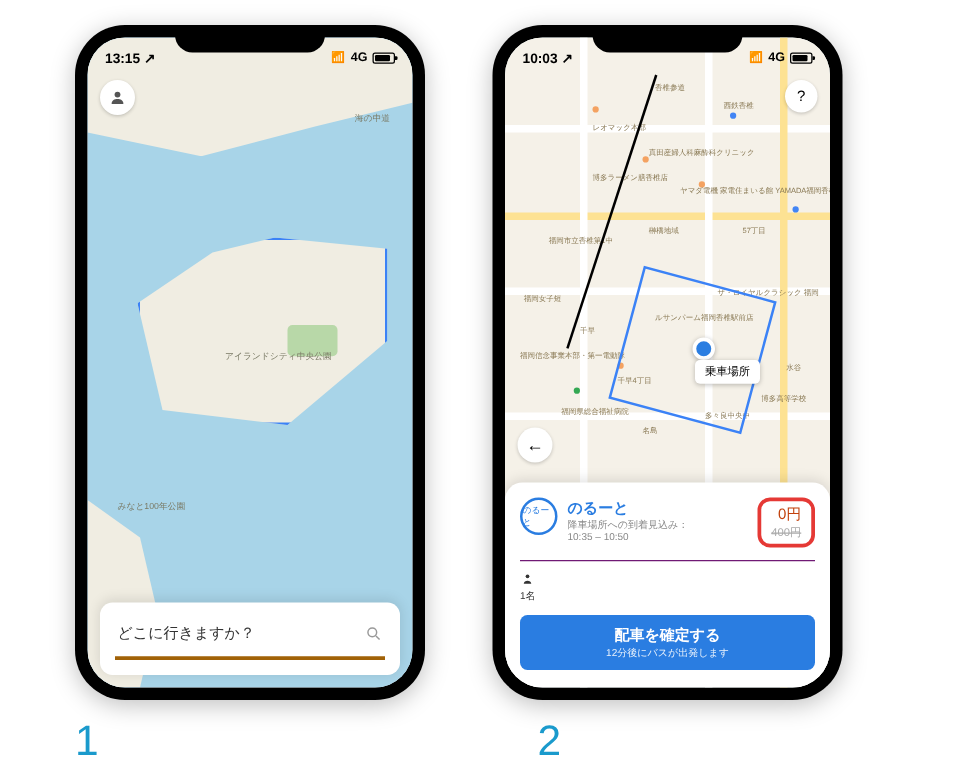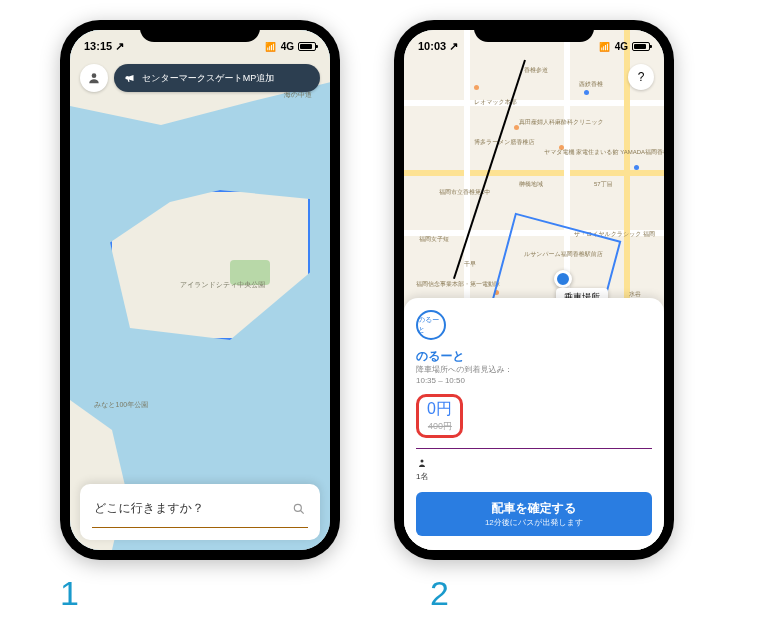--- a/index.html
+++ b/index.html
@@ -93,21 +93,21 @@
   .announce-pill svg { width: 12px; height: 12px; flex-shrink: 0; }
 
   
   .bottom-card1 {
     position: absolute; bottom: 10px; left: 10px; right: 10px;
     background: #fff; border-radius: 10px; padding: 10px 12px 12px;
     box-shadow: 0 -2px 10px rgba(0,0,0,.12); z-index: 30;
   }
   .search-row {
     display: flex; align-items: center; justify-content: space-between;
-    padding: 6px 2px 10px; border-bottom: 1px solid #a16207;
+    padding: 6px 2px 10px; border-bottom: 3px solid #a16207;
     font-size: 12px; color: #333;
   }
   .search-row svg { width: 14px; height: 14px; color: #999; }
   .shortcuts { display: flex; justify-content: center; gap: 30px; padding-top: 10px; }
   .shortcut { display: flex; flex-direction: column; align-items: center; gap: 4px; }
   .shortcut-circle {
     width: 30px; height: 30px; border-radius: 50%;
     border: 2px solid #2a7de1; display: flex; align-items: center; justify-content: center;
   }
   .shortcut-circle svg { width: 14px; height: 14px; }
@@ -156,35 +156,35 @@
     box-shadow: 0 1px 3px rgba(0,0,0,.2); z-index: 30; font-size: 14px;
   }
 
   
   .bottom-card2 {
     position: absolute; bottom: 0; left: 0; right: 0;
     background: #fff; border-radius: 14px 14px 0 0;
     padding: 12px 12px 14px; z-index: 30;
     box-shadow: 0 -2px 10px rgba(0,0,0,.12);
   }
-  .ride-row { display: flex; align-items: flex-start; gap: 8px; flex-direction: column; }
+  .ride-row { display: flex; align-items: flex-start; gap: 8px; }
   .ride-logo {
     width: 30px; height: 30px; border-radius: 50%;
     border: 2px solid #2a7de1; background: #fff;
     display: flex; align-items: center; justify-content: center;
     font-size: 7px; color: #2a7de1; flex-shrink: 0;
   }
   .ride-info { flex: 1; min-width: 0; }
   .ride-name { font-size: 12px; font-weight: 600; color: #2a7de1; }
   .ride-sub { font-size: 8px; color: #888; line-height: 1.3; }
   .price-box {
     border: 3px solid #e53935; border-radius: 10px;
     padding: 2px 8px; text-align: right; flex-shrink: 0;
   }
-  .price-now { font-size: 16px; color: #3b82f6; }
+  .price-now { font-size: 12px; color: #c2410c; }
   .price-old { font-size: 9px; color: #aaa; text-decoration: line-through; }
   .opts-row {
     display: flex; justify-content: space-between;
     border-top: 1px solid #701a75; margin-top: 10px; padding-top: 8px;
   }
   .opt { display: flex; flex-direction: column; align-items: center; gap: 2px; }
   .opt svg { width: 12px; height: 12px; }
   .opt-label { font-size: 8px; color: #333; }
   .confirm-btn {
     margin-top: 10px; background: #2a7de1; color: #fff;
@@ -228,26 +228,20 @@
         <span class="map-label" style="top:250px; left:110px;">アイランドシティ中央公園</span>
         <span class="map-label" style="top:370px; left:24px;">みなと100年公園</span>
       </div>
 
       <div class="top-row">
         <div class="avatar-btn">
           <svg viewBox="0 0 24 24" fill="#555">
               <circle cx="12" cy="8" r="4"></circle>
               <path d="M4 20c0-4 4-6 8-6s8 2 8 6v1H4z"></path>
             </svg>
-        </div>
-        <div class="announce-pill">
-          <svg viewBox="0 0 24 24" fill="#fff">
-              <path d="M3 10v4l4 1 2 5h2l-1-5 9 3V6l-9 3-4-1z"></path>
-            </svg>
-          <span>センターマークスゲートMP追加</span>
         </div>
       </div>
 
       <div class="bottom-card1">
         <div class="search-row">
           <span>どこに行きますか？</span>
           <svg viewBox="0 0 24 24" fill="none" stroke="#999" stroke-width="2">
               <circle cx="10" cy="10" r="6"></circle>
               <path d="M20 20l-5-5"></path>
             </svg>

